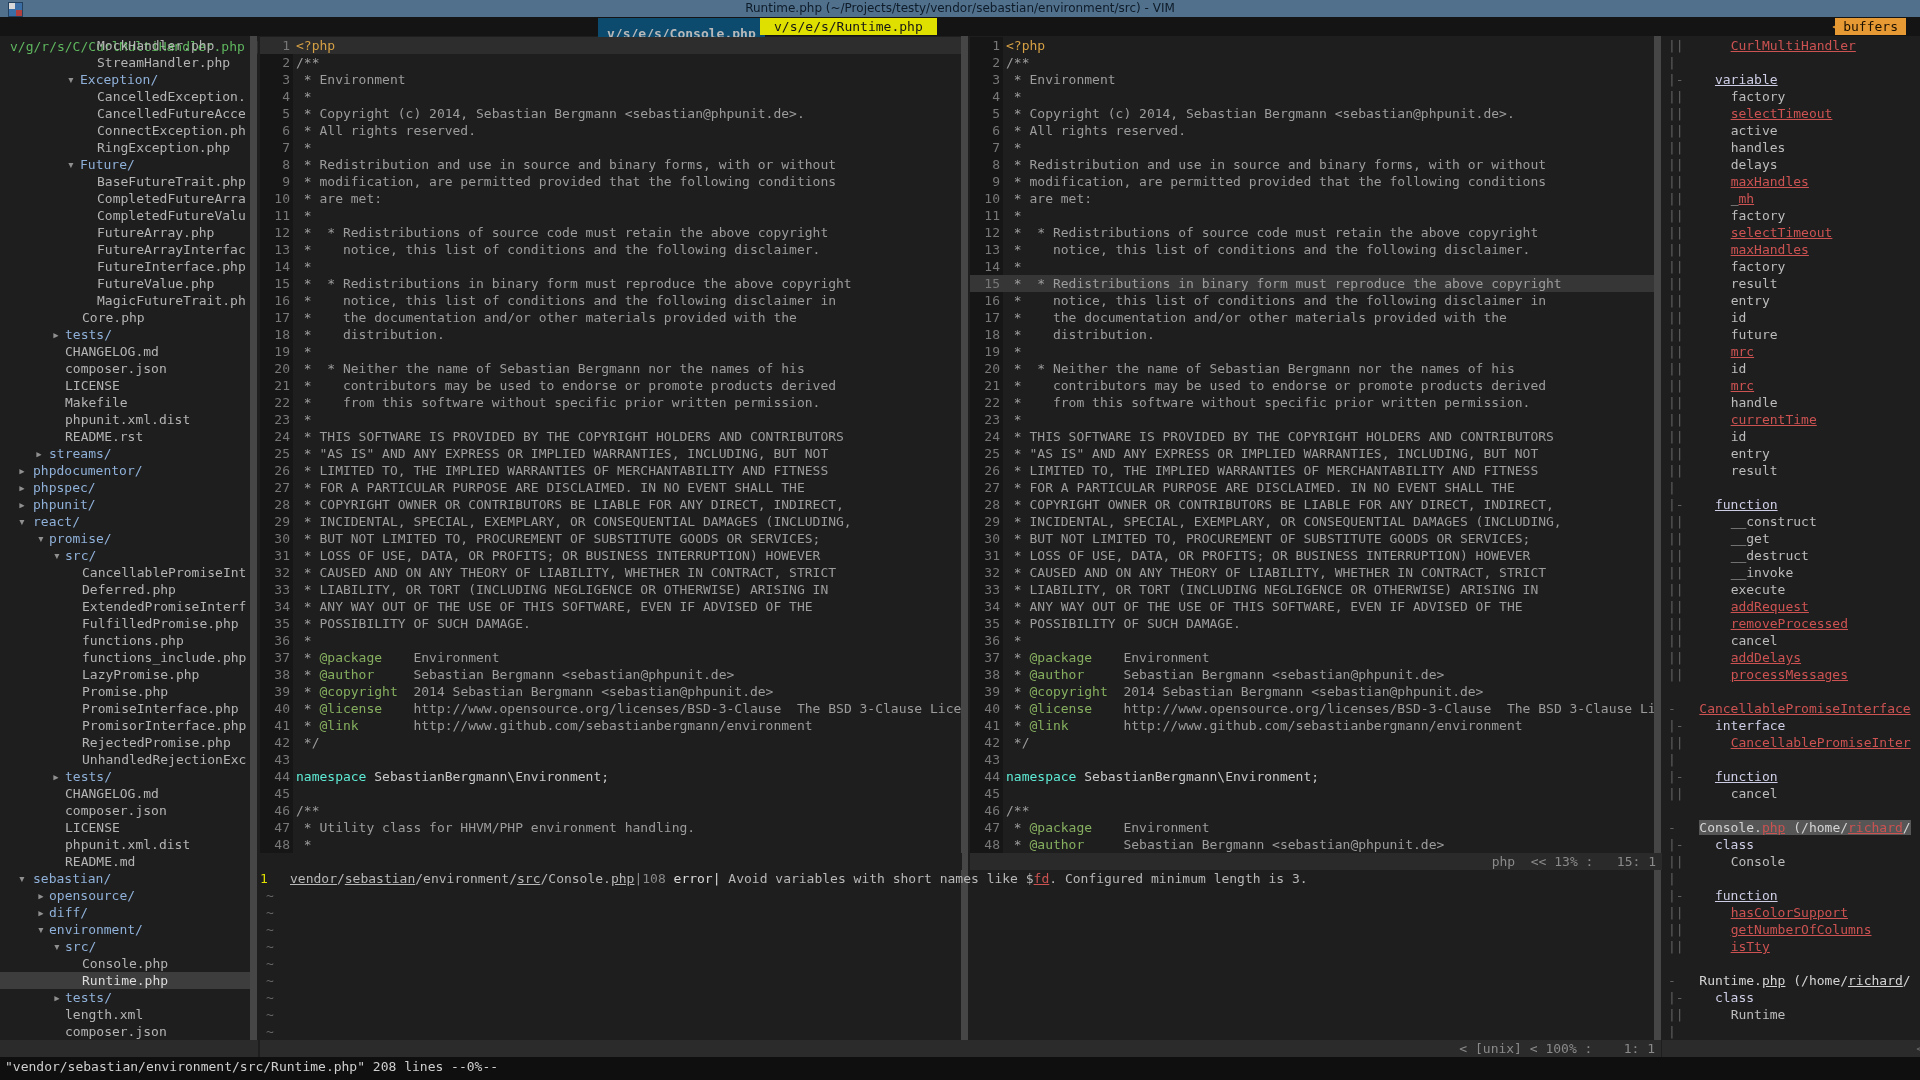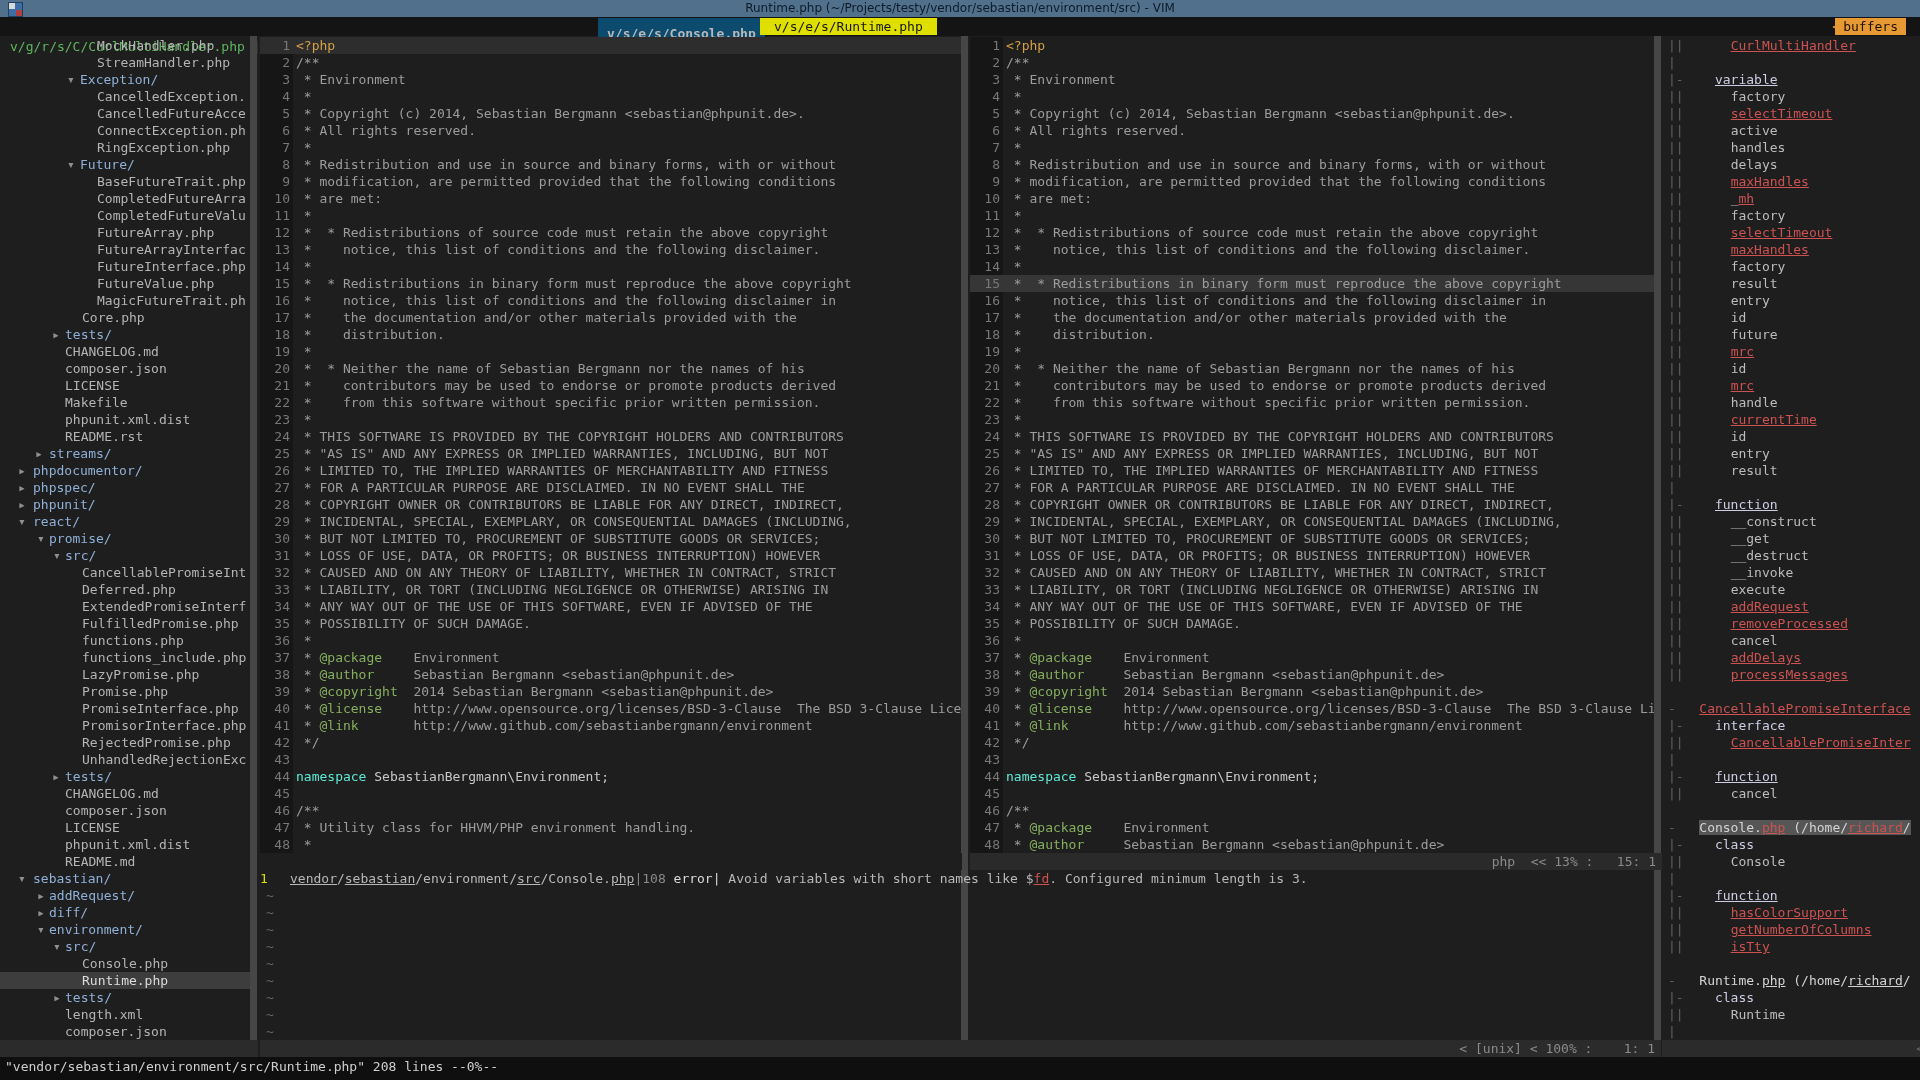--- a/index.html
+++ b/index.html
@@ -135,21 +135,21 @@
       <div class="row"><span class="nm file" style="left: 82px;">PromisorInterface.php</span></div>
       <div class="row"><span class="nm file" style="left: 82px;">RejectedPromise.php</span></div>
       <div class="row"><span class="nm file" style="left: 82px;">UnhandledRejectionExc</span></div>
       <div class="row"><span class="arrow" style="left: 52px;">▸</span><span class="nm dir" style="left: 65px;">tests/</span></div>
       <div class="row"><span class="nm file" style="left: 65px;">CHANGELOG.md</span></div>
       <div class="row"><span class="nm file" style="left: 65px;">composer.json</span></div>
       <div class="row"><span class="nm file" style="left: 65px;">LICENSE</span></div>
       <div class="row"><span class="nm file" style="left: 65px;">phpunit.xml.dist</span></div>
       <div class="row"><span class="nm file" style="left: 65px;">README.md</span></div>
       <div class="row"><span class="arrow" style="left: 18px;">▾</span><span class="nm dir" style="left: 33px;">sebastian/</span></div>
-      <div class="row"><span class="arrow" style="left: 37px;">▸</span><span class="nm dir" style="left: 49px;">addRequest/</span></div>
+      <div class="row"><span class="arrow" style="left: 37px;">▸</span><span class="nm dir" style="left: 49px;">opensource/</span></div>
       <div class="row"><span class="arrow" style="left: 37px;">▸</span><span class="nm dir" style="left: 49px;">diff/</span></div>
       <div class="row"><span class="arrow" style="left: 37px;">▾</span><span class="nm dir" style="left: 49px;">environment/</span></div>
       <div class="row"><span class="arrow" style="left: 53px;">▾</span><span class="nm dir" style="left: 65px;">src/</span></div>
       <div class="row"><span class="nm file" style="left: 82px;">Console.php</span></div>
       <div class="row selrow"><span class="nm file" style="left: 82px;">Runtime.php</span></div>
       <div class="row"><span class="arrow" style="left: 53px;">▸</span><span class="nm dir" style="left: 65px;">tests/</span></div>
       <div class="row"><span class="nm file" style="left: 65px;">length.xml</span></div>
       <div class="row"><span class="nm file" style="left: 65px;">composer.json</span></div>
     </div>
 

